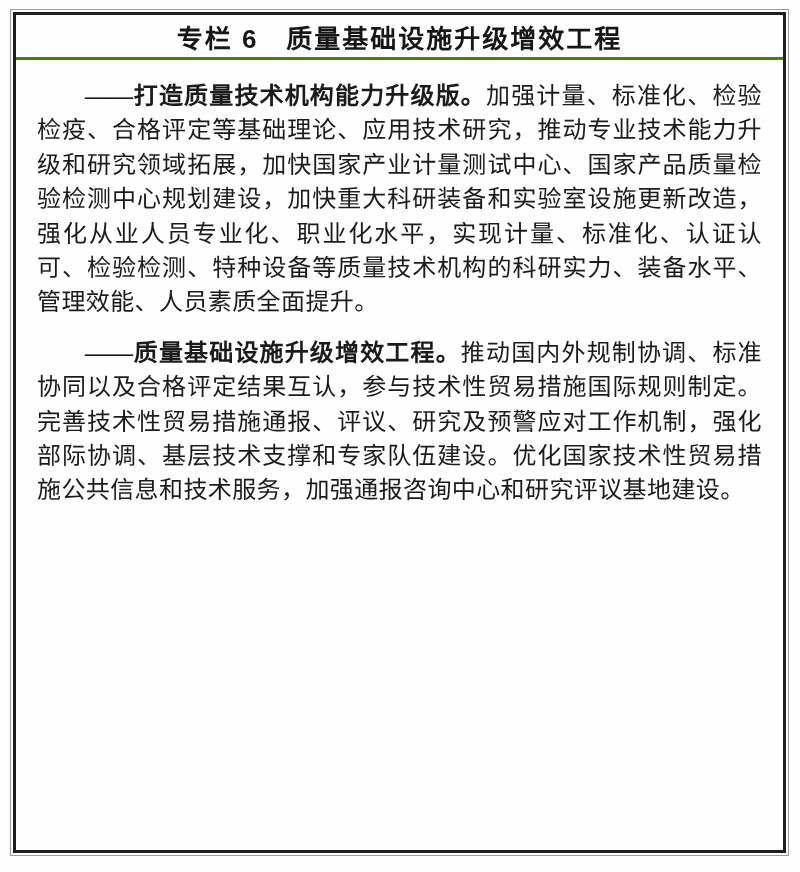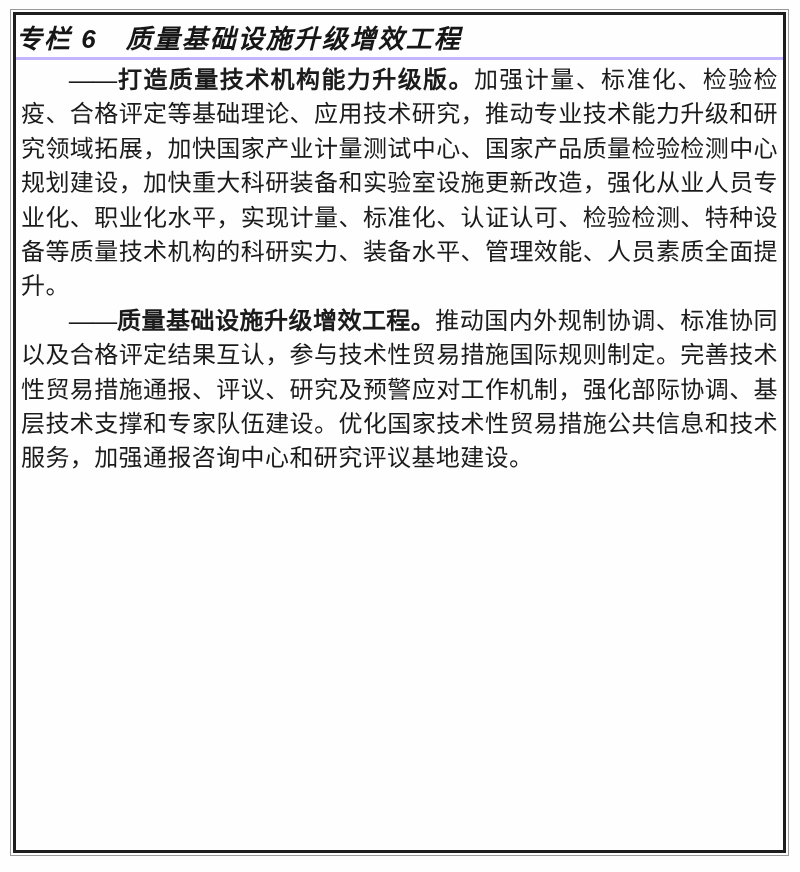--- a/index.html
+++ b/index.html
@@ -25,25 +25,24 @@
     border: 3px solid #1e1e1e;
     outline: 1px solid rgba(30,30,30,0.45); 
     outline-offset: 2px;
     background: #fefefe;
     display: flex;
     flex-direction: column;
   }
   .title-bar {
     box-sizing: border-box;
     height: 45px;
-    border-bottom: 3px solid #c4b5fd;
+    border-bottom: 3px solid #4d7c0f;
     display: flex;
     align-items: center;
-    justify-content: flex-start;
-    font-style: italic;
+    justify-content: center;
   }
   .title {
     margin: 0;
     font-family: "Liberation Sans", "DejaVu Sans", sans-serif;
     font-weight: bold;
     font-size: 26px;
     letter-spacing: 2px;
     color: #161616;
     white-space: pre;
   }
@@ -53,21 +52,21 @@
     padding: 3px 5px 0 5px;
     font-family: "Liberation Serif", "DejaVu Serif", serif;
     font-size: 24px;
     line-height: 34.4px;
     letter-spacing: 0.4px;
     text-align: justify;
     text-justify: inter-character;
     color: #1b1b1b;
   }
   .body p {
-    margin: 0;
+    margin: 16px;
     text-indent: 2em;
   }
   .lead {
     font-weight: bold;
   }
   .dash {
     font-weight: bold;
     letter-spacing: 0;
   }
 </style>

